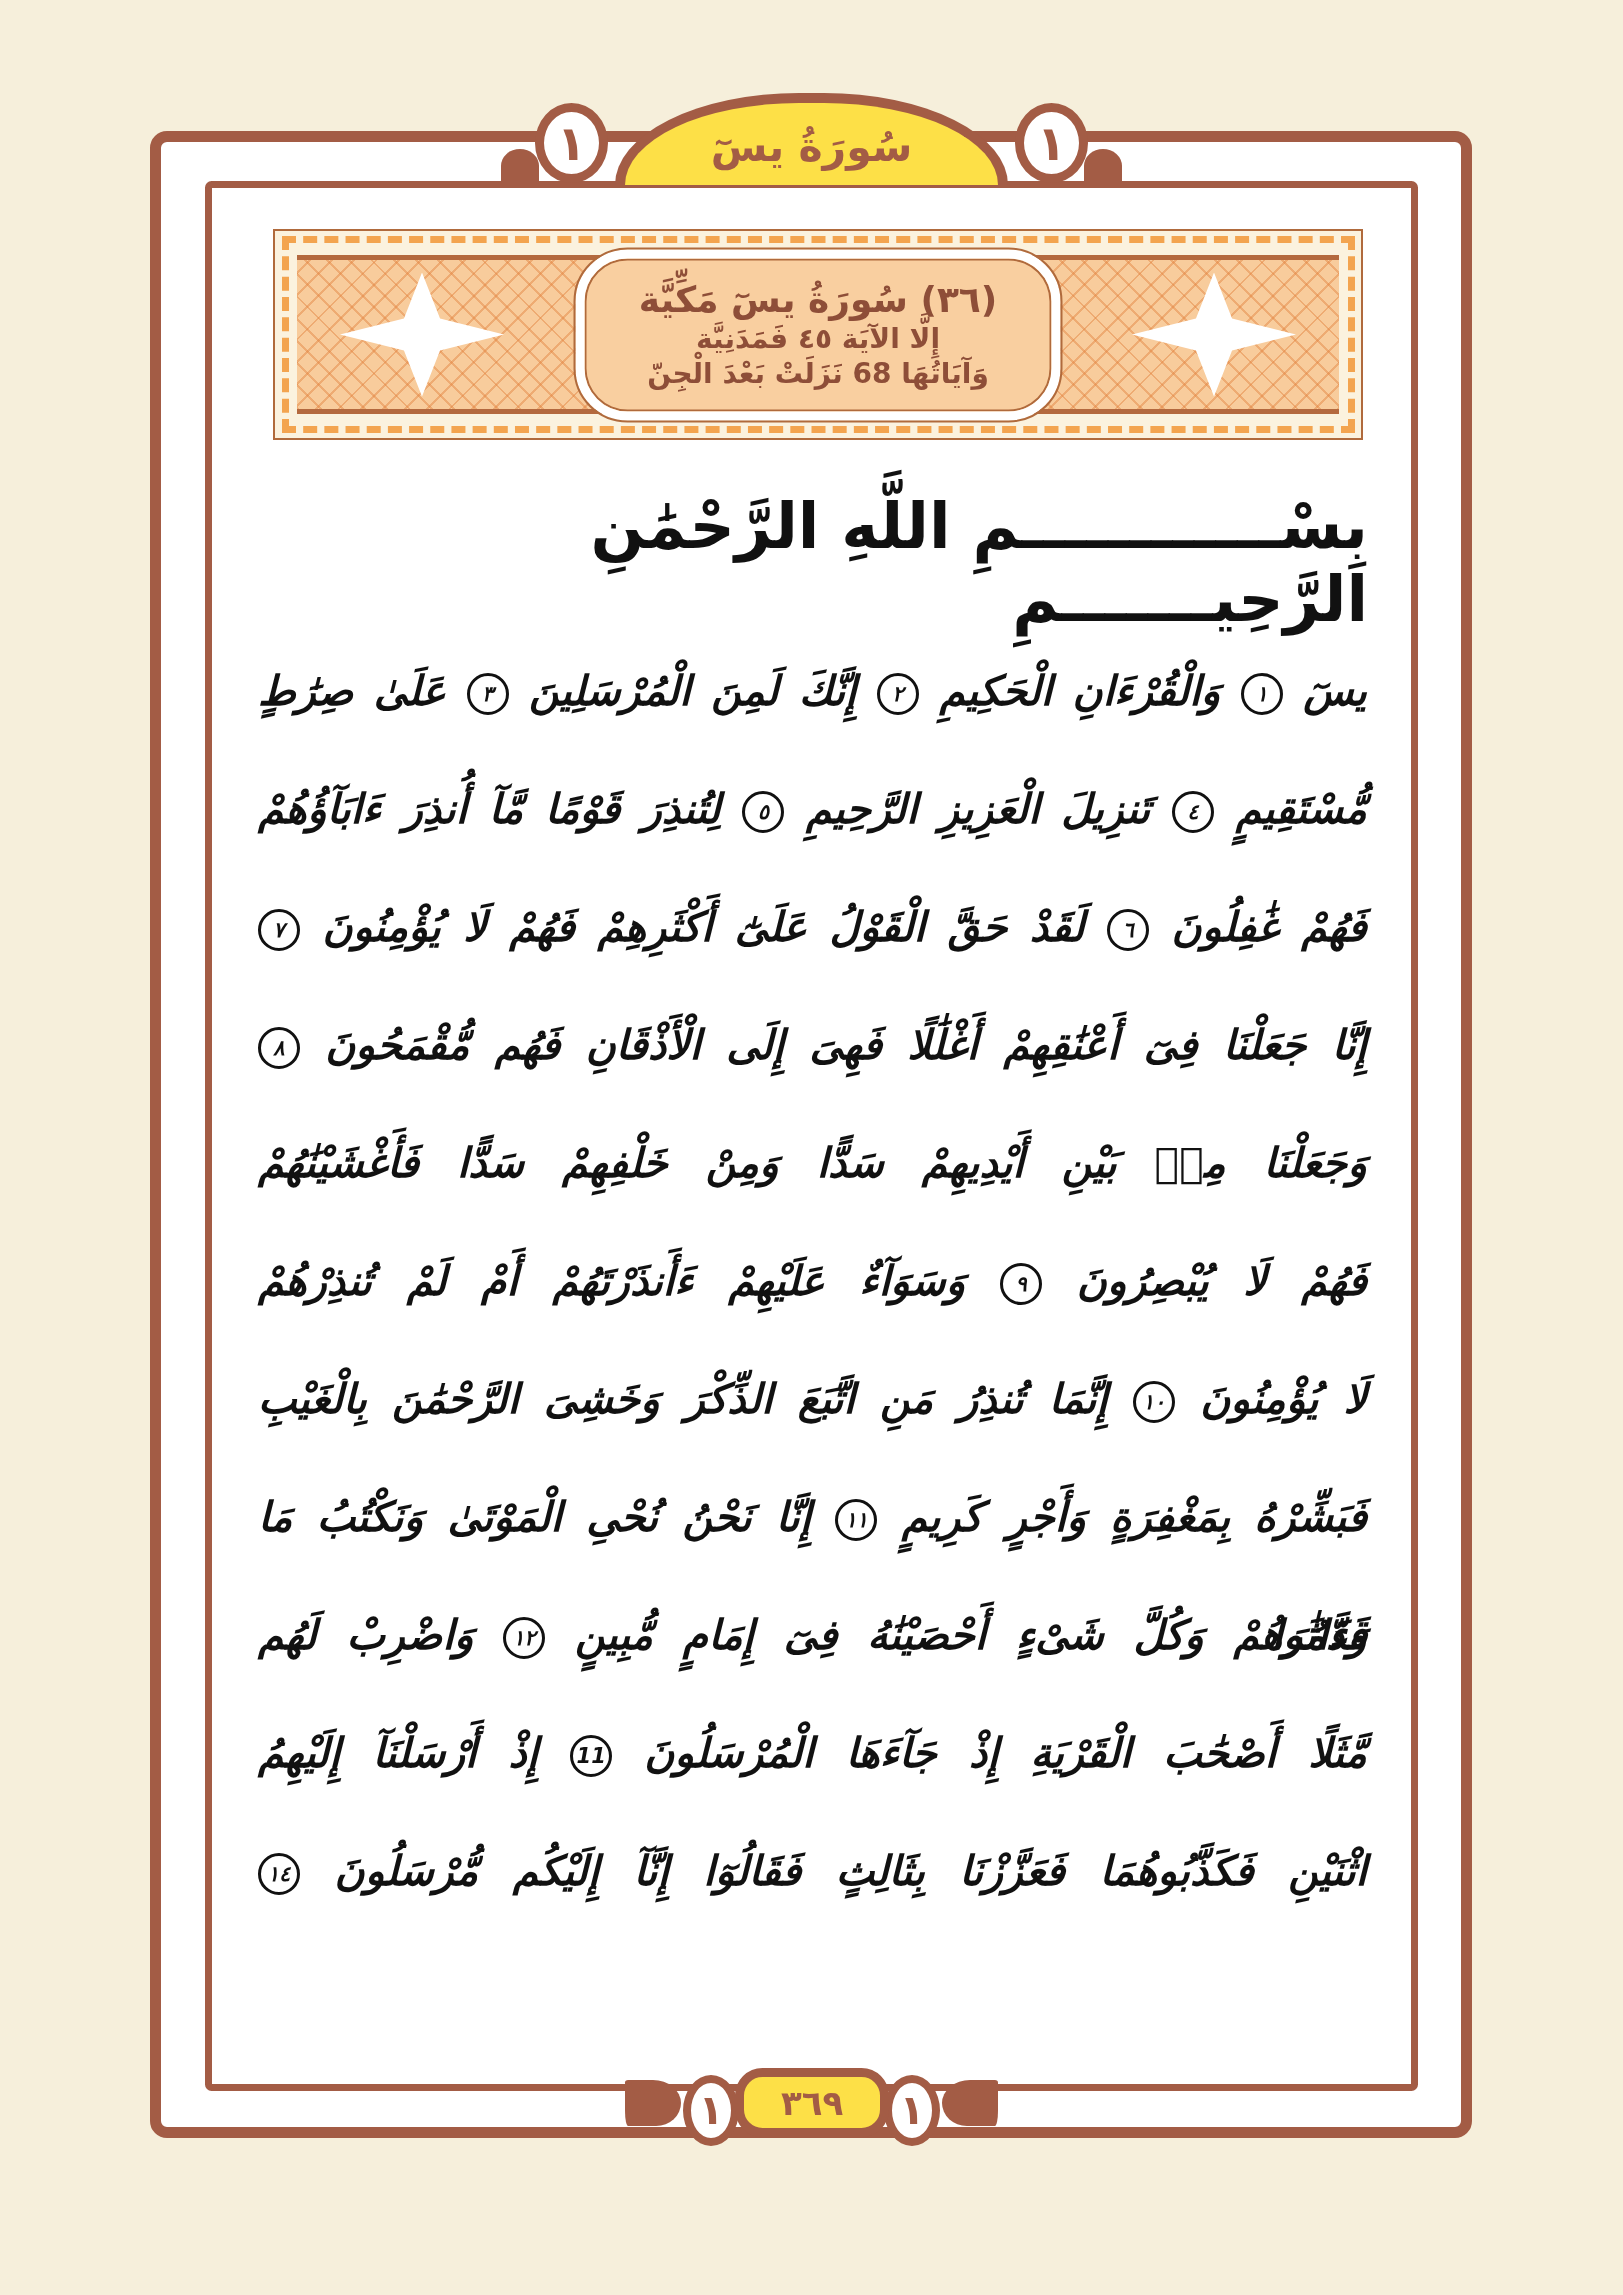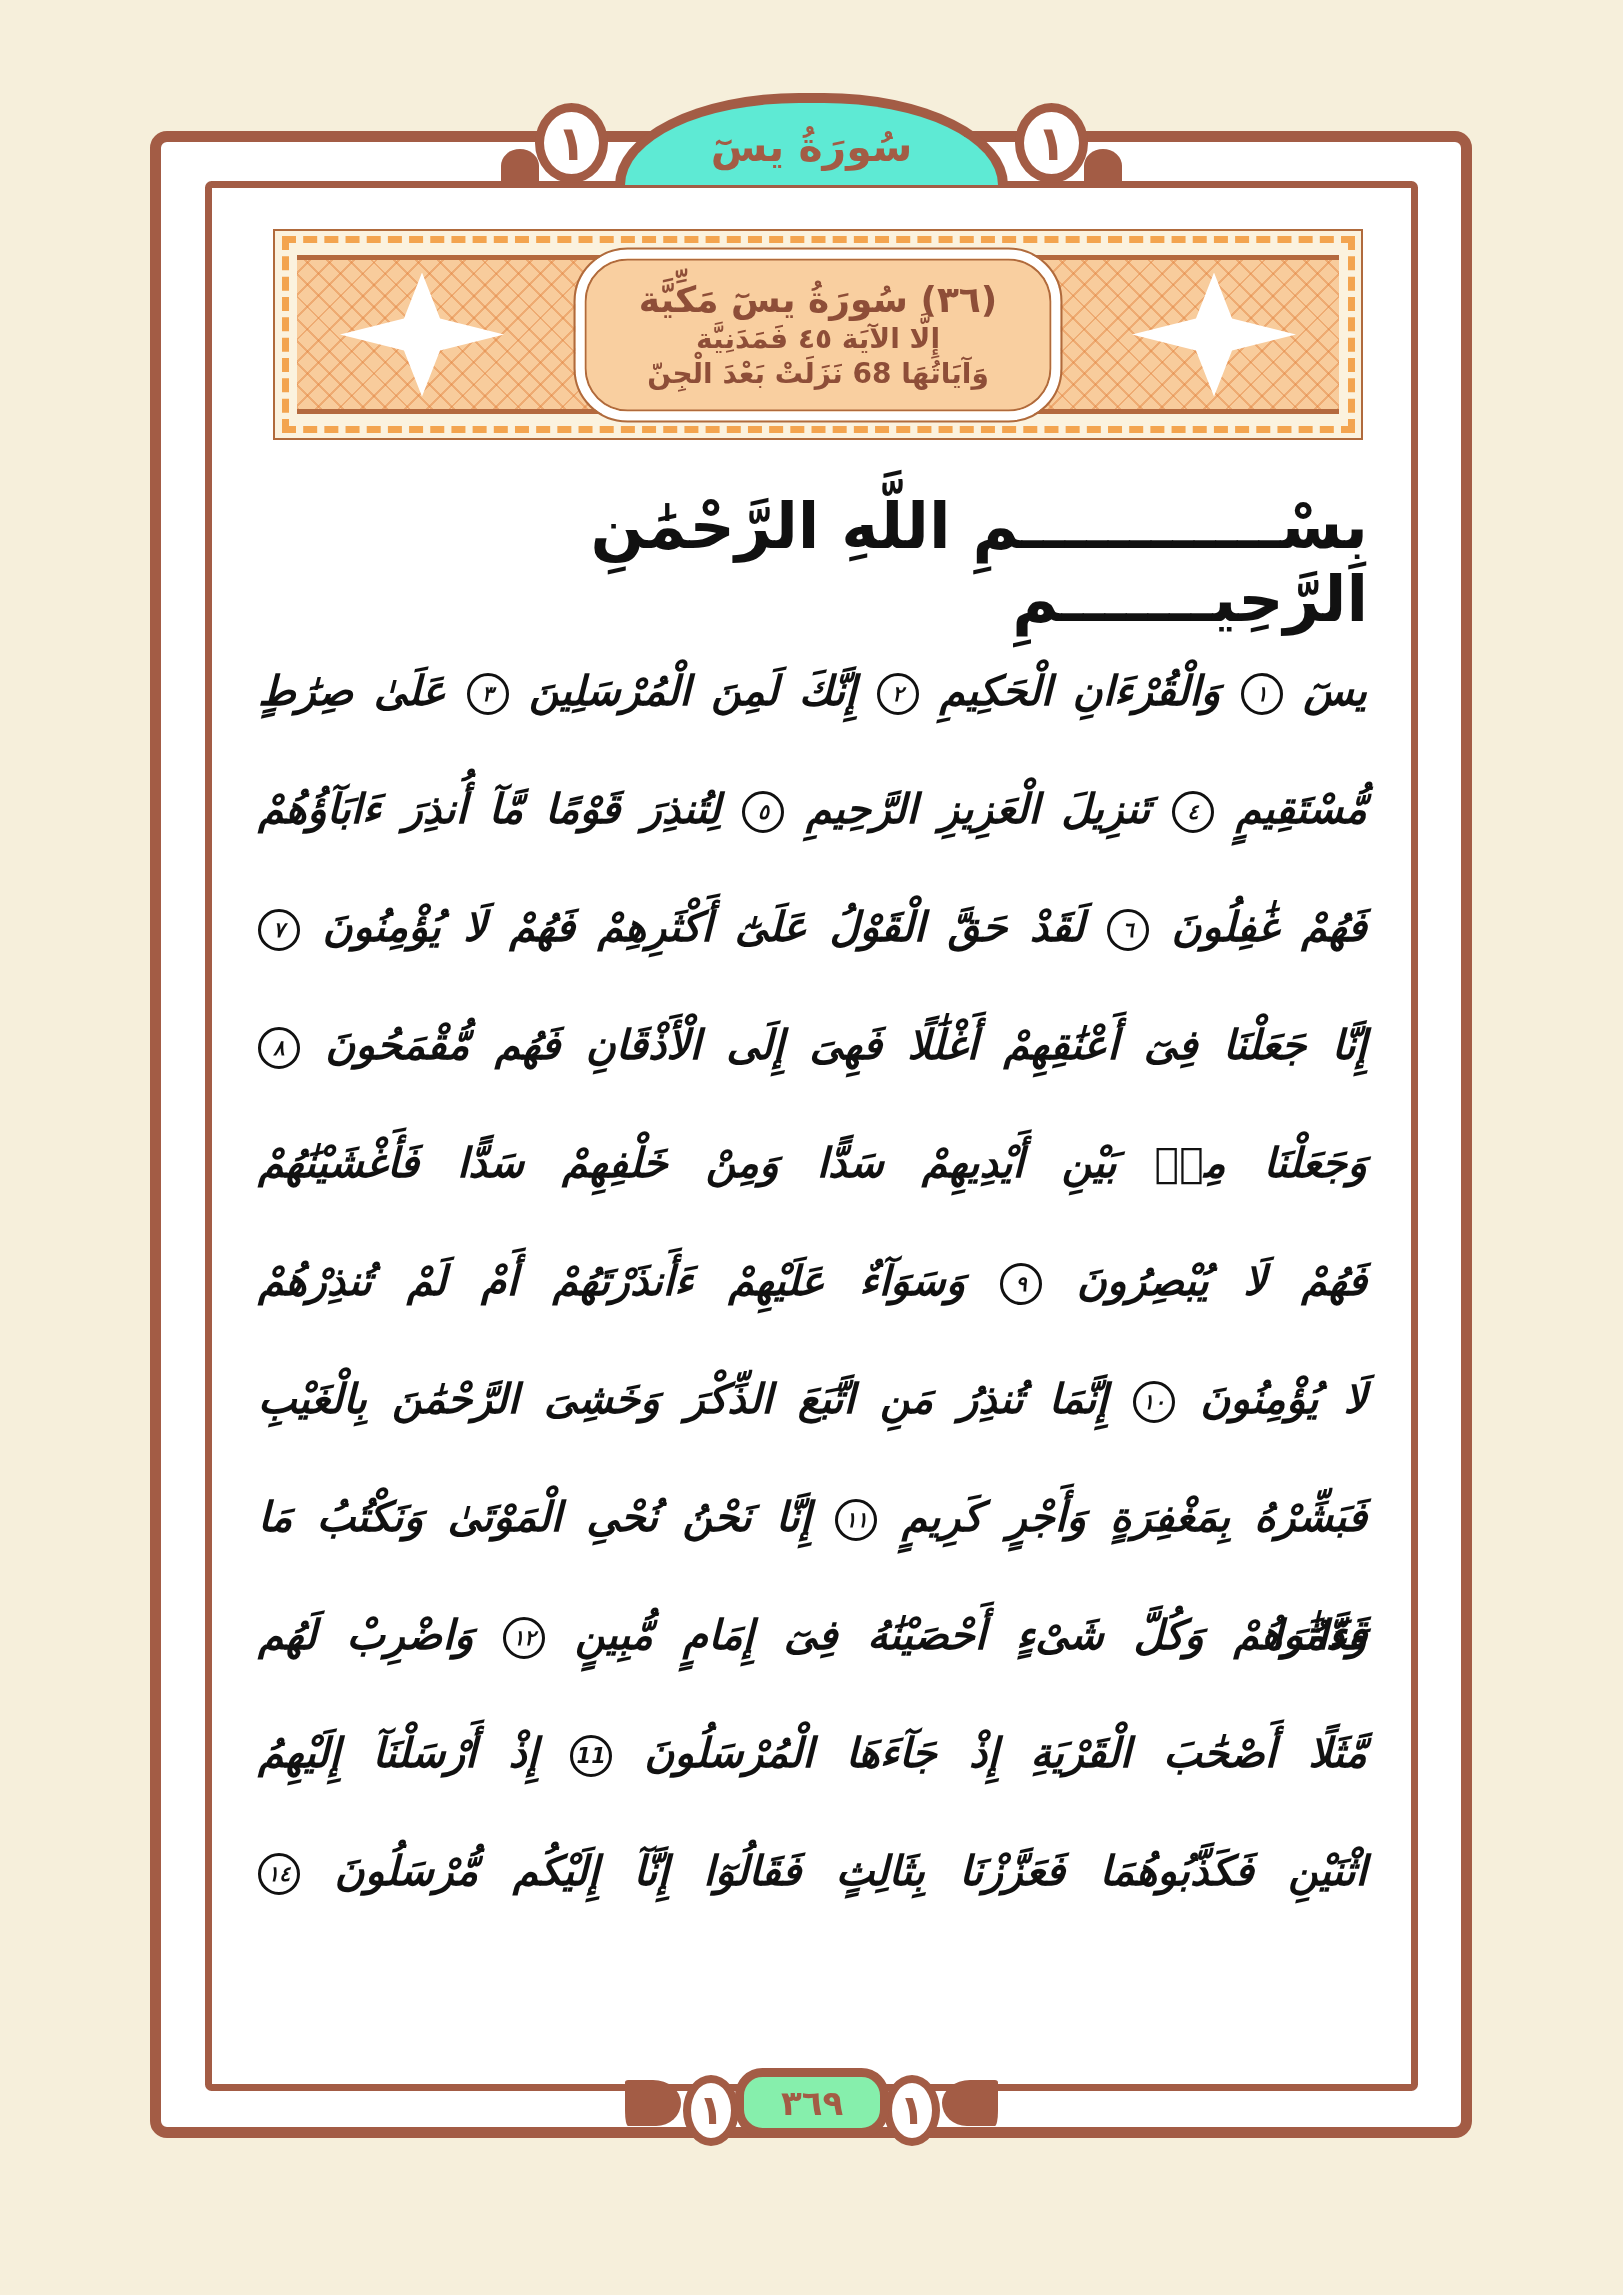--- a/index.html
+++ b/index.html
@@ -15,21 +15,21 @@
     box-sizing:border-box;
   }
   .inner-frame{
     position:absolute;left:205px;top:181px;width:1213px;height:1910px;
     border:7.9px solid #A35C45;border-radius:6.5px;background:#FFFFFF;
     box-sizing:border-box;
   }
   
   .dome{
     position:absolute;left:615px;top:93px;width:393px;height:92px;
-    background:#5eead4;border:10.5px solid #A35C45;border-bottom:none;
+    background:#fde047;border:10.5px solid #A35C45;border-bottom:none;
     border-radius:196px 196px 0 0 / 98px 98px 0 0;
     box-sizing:border-box;display:flex;align-items:center;justify-content:center;
   }
   .dome-title{
     color:#A35C45;font-size:41px;font-weight:bold;padding-top:6.5px;
   }
   .top-oval{
     position:absolute;top:103px;width:73px;height:80px;
     background:#fff;border:9.8px solid #A35C45;border-radius:50%;
     box-sizing:border-box;display:flex;align-items:center;justify-content:center;
@@ -96,21 +96,21 @@
   }
   .vmark{
     display:inline-flex;align-items:center;justify-content:center;
     width:42px;height:42px;border:3.3px solid #111;border-radius:50%;
     font-size:21px;line-height:1;vertical-align:middle;box-sizing:border-box;
     background:#fff;
   }
   
   .page-cartouche{
     position:absolute;left:735px;top:2068px;width:154px;height:69px;
-    background:#86efac;border:9.8px solid #A35C45;border-radius:27.5px;
+    background:#fde047;border:9.8px solid #A35C45;border-radius:27.5px;
     box-sizing:border-box;display:flex;align-items:center;justify-content:center;
     color:#A35C45;font-size:34px;font-weight:bold;z-index:3;
   }
   .bottom-oval{
     position:absolute;top:2075px;width:56px;height:71px;
     background:#fff;border:8.5px solid #A35C45;border-radius:50%;
     box-sizing:border-box;display:flex;align-items:center;justify-content:center;
     color:#A35C45;font-size:41px;font-weight:bold;z-index:2;line-height:1;
   }
   .bottom-oval.left{left:683px;}

